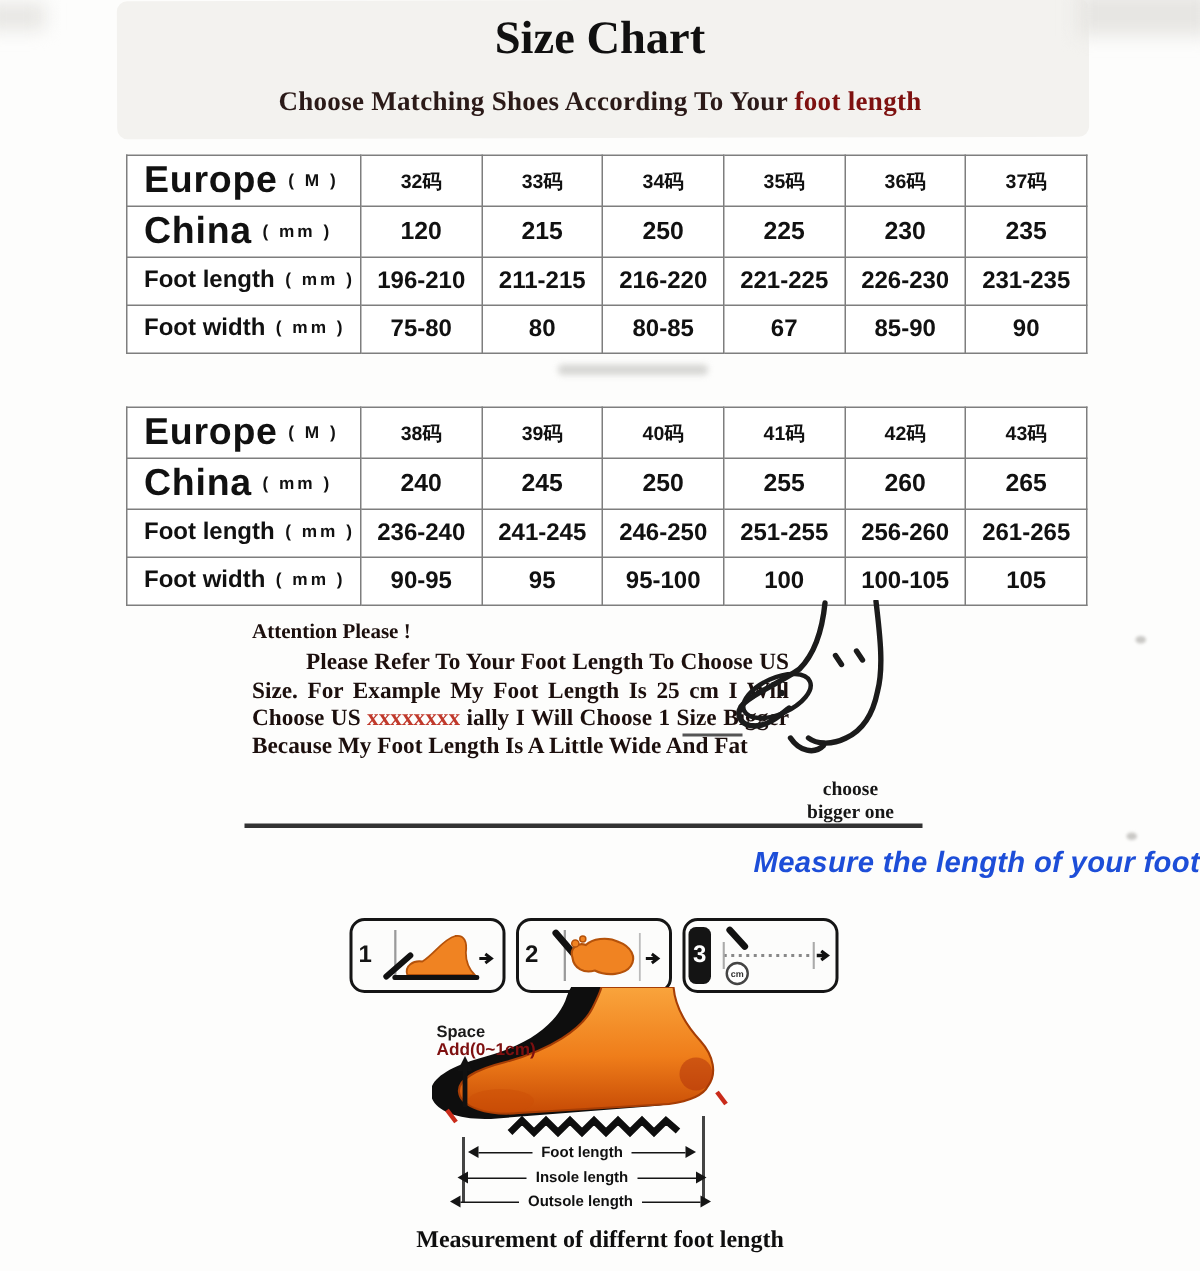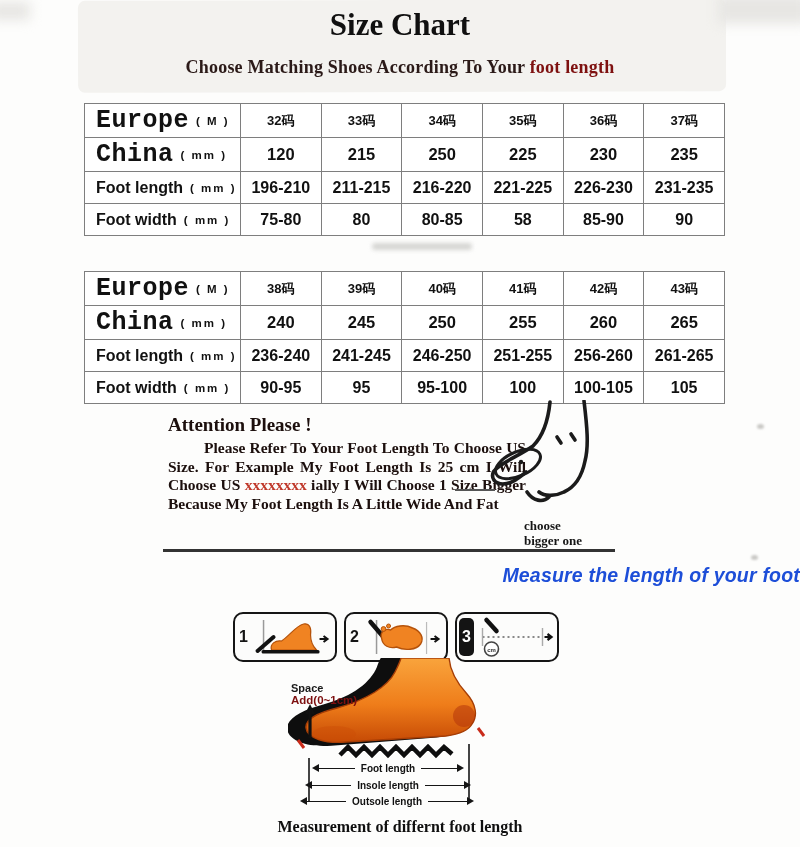--- a/index.html
+++ b/index.html
@@ -22,36 +22,36 @@
   
   table.size-table{position:absolute;left:84px;width:641px;border-collapse:collapse;
     table-layout:fixed;background:#fff;}
   #table1{top:103px;} #table2{top:271px;}
   .size-table td{border:1.5px solid #7e7e7e;text-align:center;font-weight:bold;
     color:#111;padding:0;}
   .size-table td.lbl{text-align:left;padding-left:11px;white-space:nowrap;}
   .lbl-main{vertical-align:middle;}
   .lbl-unit{font-size:11.5px;margin-left:7px;letter-spacing:2px;vertical-align:middle;}
   .row-big td{height:33px;font-size:16.5px;}
-  .row-big .lbl-main{font-size:25px;letter-spacing:.5px;font-family:Liberation Mono, monospace;}
+  .row-big .lbl-main{font-size:25px;letter-spacing:.5px;}
   .r-europe td.val{font-size:13px;}
   .row-small td{height:31px;font-size:16px;}
   .row-small .lbl-main{font-size:16px;}
   .smudge{position:absolute;left:372px;top:243px;width:100px;height:7px;background:#cfcfcc;
     filter:blur(2px);border-radius:3px;opacity:.85;}
   .speck{position:absolute;background:#c9c8c5;border-radius:50%;filter:blur(1px);}
   
   .attention{position:absolute;left:168px;top:414px;width:358px;
     font-family:"Liberation Serif",serif;font-weight:bold;color:#1c0f0d;}
-  .attention .att-heading{margin:0;font-size:19px;}
+  .attention .att-heading{margin:0;font-size:14px;}
   .attention p{margin:3px 0 0;font-size:15.5px;line-height:18.5px;text-align:justify;text-indent:36px;}
   .attention .red{color:#c0392b;}
   .foot-sketch{position:absolute;left:487px;top:400px;}
   .wide-dash{position:absolute;left:455px;top:489px;width:40px;height:1.5px;background:#555;}
-  .note{position:absolute;left:524px;top:518px;width:86px;text-align:left;
+  .note{position:absolute;left:524px;top:518px;width:86px;text-align:center;
     font-family:"Liberation Serif",serif;font-weight:bold;font-size:13px;line-height:15px;color:#161616;}
   .rule{position:absolute;left:163px;top:549px;width:452px;height:2.5px;background:#333;}
   
   .measure-heading{position:absolute;top:564px;left:0;width:100%;text-align:right;
     font-size:19.5px;font-weight:bold;font-style:italic;color:#1d4ed8;letter-spacing:.2px;}
   .steps{position:absolute;left:233px;top:612px;display:flex;gap:7px;}
   .step-box{width:100px;height:46px;border:2.5px solid #151515;border-radius:10px;
     background:#fcfcfb;display:flex;align-items:center;position:relative;}
   .step-num{font-weight:bold;font-size:16px;padding:0 2px 0 4px;}
   .step3 .step-num{background:#141414;color:#fff;height:38px;width:15px;
@@ -117,21 +117,21 @@
     <td class="val">216-220</td>
     <td class="val">221-225</td>
     <td class="val">226-230</td>
     <td class="val">231-235</td>
   </tr>
   <tr class="row-small">
     <td class="lbl"><span class="lbl-main">Foot width</span><span class="lbl-unit">( mm )</span></td>
     <td class="val">75-80</td>
     <td class="val">80</td>
     <td class="val">80-85</td>
-    <td class="val">58</td>
+    <td class="val">67</td>
     <td class="val">85-90</td>
     <td class="val">90</td>
   </tr>
 </tbody>
   </table>
 
 <div class="smudge"></div>
 
 <table class="size-table" id="table2">
   <colgroup>

